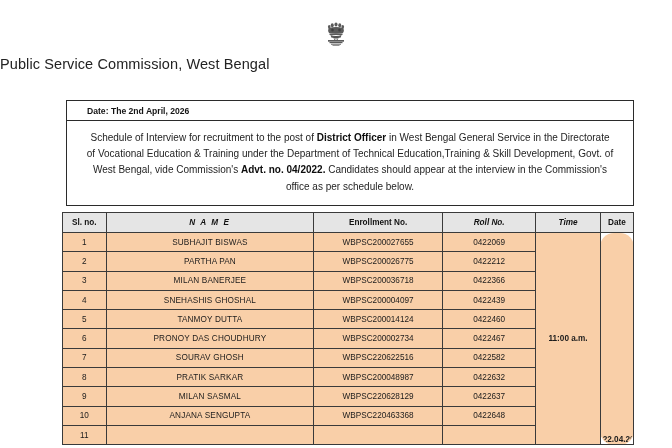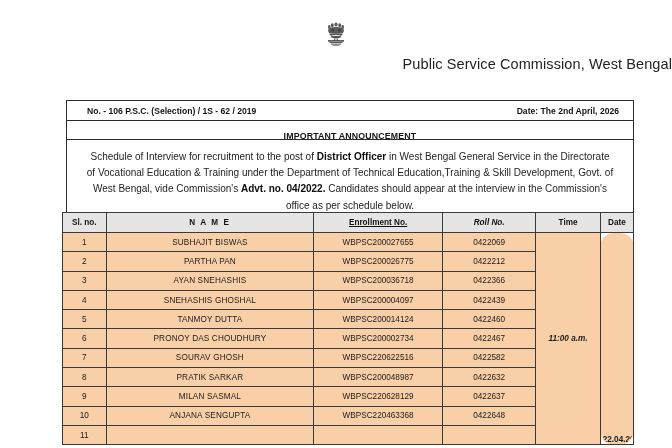--- a/index.html
+++ b/index.html
@@ -11,21 +11,21 @@
     width: 672px;
     height: 448px;
     overflow: hidden;
     font-family: "Liberation Sans", sans-serif;
     color: #1a1a1a;
     position: relative;
   }
 
   
   .letterhead {
-    text-align: right;
+    text-align: left;
     padding-top: 20px;
   }
   .emblem {
     width: 26px;
     height: 34px;
     margin: 0 auto 2px auto;
     display: block;
   }
   .org-name {
     font-size: 14.5px;
@@ -114,44 +114,43 @@
     background: #e5e5e5;
     font-size: 8.2px;
     font-weight: bold;
     height: 20px;
     color: #111;
     text-align: center;
     padding: 0 2px;
   }
   th.col-sl   { width: 42px; }
   th.col-name { width: 200px; }
-  th.col-enr  { width: 124px; text-decoration: underline; }
+  th.col-enr  { width: 124px; }
   th.col-roll { width: 90px; font-style: italic; }
-  th.col-time { width: 62px; }
+  th.col-time { width: 62px; font-style: italic; }
   th.col-date { width: 32px; }
 
-  .hdr-name { letter-spacing: 1.6px; }
+  .hdr-name { letter-spacing: 1.6px; font-style: italic; }
 
   table.schedule tbody td {
     background: #f9cfa8;
     height: 19.3px;
     font-size: 8.2px;
     color: #1b1b1b;
     text-align: center;
     padding: 0 2px;
     white-space: nowrap;
     overflow: hidden;
   }
   td.cell-sl   { font-size: 8px; }
   td.cell-name { letter-spacing: .15px; margin-left: 28px; }
   td.cell-time {
     font-weight: bold;
     font-size: 9px;
     vertical-align: middle;
-    font-style: italic;
   }
   td.cell-date {
     background: #ffffff;
     font-weight: bold;
     font-size: 9px;
     vertical-align: bottom;
     padding-bottom: 1px;
     color: #111;
     border-radius: 14px;
   }
@@ -181,27 +180,23 @@
       <path d="M19 50 h14 v1.6 h-14 z" fill="#7a7a7a"></path>
     </g>
   </svg>
 
   <div class="org-name">Public Service Commission, West Bengal</div>
 </div>
 
 <div class="notice-box">
 
   <div class="notice-row-ref">
-    <span class="ref-no">No.   - 106  P.S.C. (Selection) / 1S - 62 / 2019</span>
     <span class="ref-date">Date: The 2nd  April, 2026</span>
   </div>
 
-  <div class="notice-row-title">
-    <span class="notice-title">IMPORTANT ANNOUNCEMENT</span>
-  </div>
 
   <div class="notice-body">
     <p><span>Schedule of Interview for recruitment to the post of </span><b>District Officer</b><span> in West Bengal General Service in the Directorate of Vocational Education &amp; Training under the Department of Technical Education,Training &amp; Skill Development, Govt. of West Bengal, vide Commission's </span><b>Advt. no. 04/2022.</b><span> Candidates should appear at the interview in the Commission's office as per schedule below.</span></p>
   </div>
 </div>
 
 <div class="schedule-wrap">
   <table class="schedule">
     <thead>
       <tr>
@@ -223,21 +218,21 @@
           <td class="cell-date" rowspan="11">22.04.2026</td>
         </tr>
         <tr>
           <td class="cell-sl">2</td>
           <td class="cell-name">PARTHA PAN</td>
           <td class="cell-enr">WBPSC200026775</td>
           <td class="cell-roll">0422212</td>
         </tr>
         <tr>
           <td class="cell-sl">3</td>
-          <td class="cell-name">AYAN SNEHASHIS</td>
+          <td class="cell-name">MILAN BANERJEE</td>
           <td class="cell-enr">WBPSC200036718</td>
           <td class="cell-roll">0422366</td>
         </tr>
         <tr>
           <td class="cell-sl">4</td>
           <td class="cell-name">SNEHASHIS GHOSHAL</td>
           <td class="cell-enr">WBPSC200004097</td>
           <td class="cell-roll">0422439</td>
         </tr>
         <tr>

